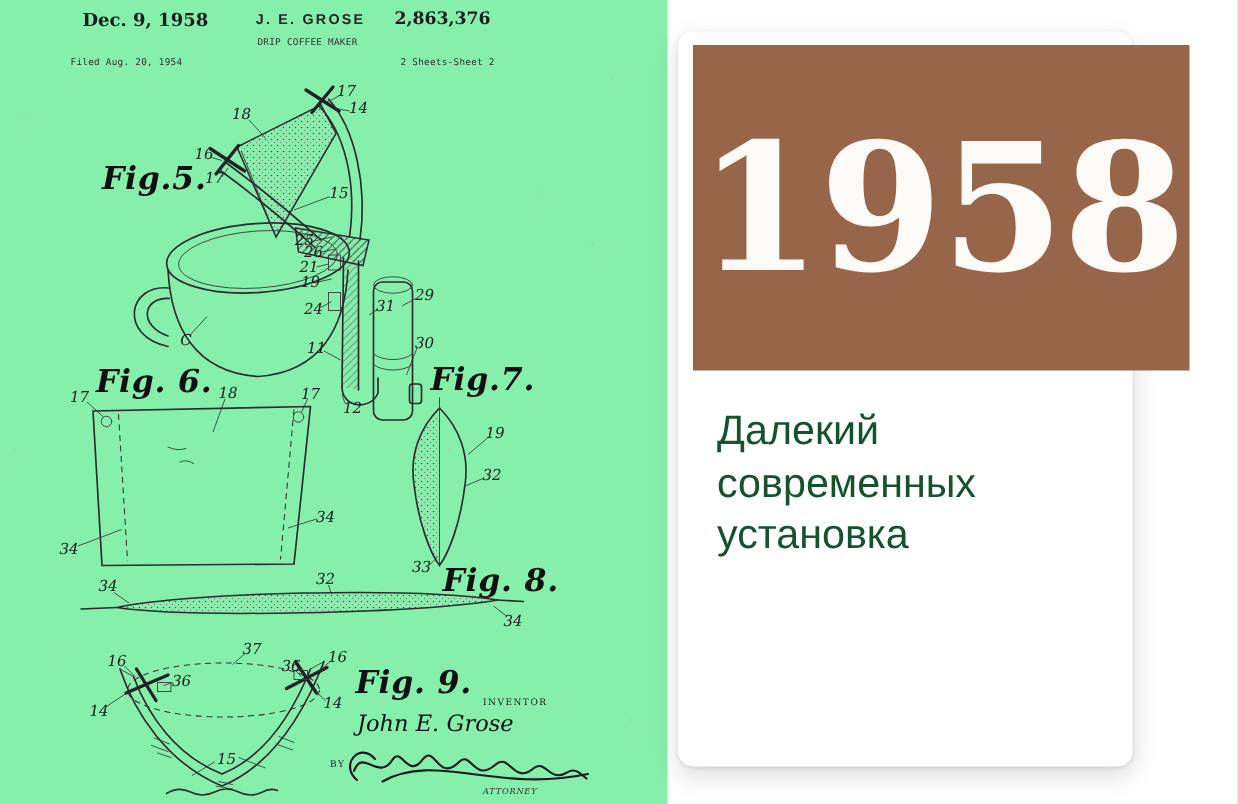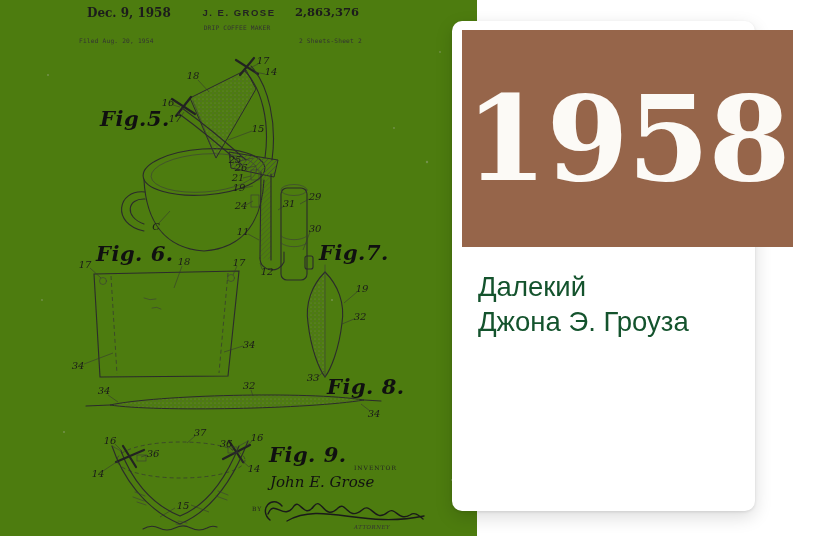--- a/index.html
+++ b/index.html
@@ -3,22 +3,21 @@
 <meta charset="utf-8">
 <style>
   html,body{margin:0;padding:0;}
   body{
     width:825px;height:536px;position:relative;overflow:hidden;
     background:#ffffff;font-family:"Liberation Sans",sans-serif;
   }
   
   .patent-pane{
     position:absolute;left:0;top:0;width:445px;height:536px;
-    background:#4d7c0f;
-    padding-left:32px;
+    background:#86efac;
   }
   svg text{user-select:none;}
   .ln{fill:none;stroke:#2b2b2b;stroke-width:1.1;stroke-linecap:round;}
   .thin{fill:none;stroke:#3a3a3a;stroke-width:.6;stroke-linecap:round;}
   .ldr{fill:none;stroke:#333;stroke-width:.55;}
   .dash{fill:none;stroke:#333;stroke-width:.7;stroke-dasharray:4 3;}
   .pin{fill:none;stroke:#222;stroke-width:2.2;stroke-linecap:round;}
   .hatchf{fill:url(#hatch);stroke:#2b2b2b;stroke-width:1;}
   .stipf{fill:url(#stip);stroke:#2b2b2b;stroke-width:1;}
   .hdr-bold{font:bold 12px "DejaVu Serif",serif;fill:#1c1c1c;}
@@ -209,15 +208,16 @@
   </g>
 </svg>
 </div>
 
 <div class="card">
   <div class="year-box" style="background-color: rgb(150, 101, 74);">
     <div class="year">1958</div>
   </div>
   <div class="caption">
     <div>Далекий</div>
-    <div>Джона Э. Гроуза</div>
+    <div>современных</div>
+    <div>установка</div>
   </div>
 </div>
 
 </body></html>

